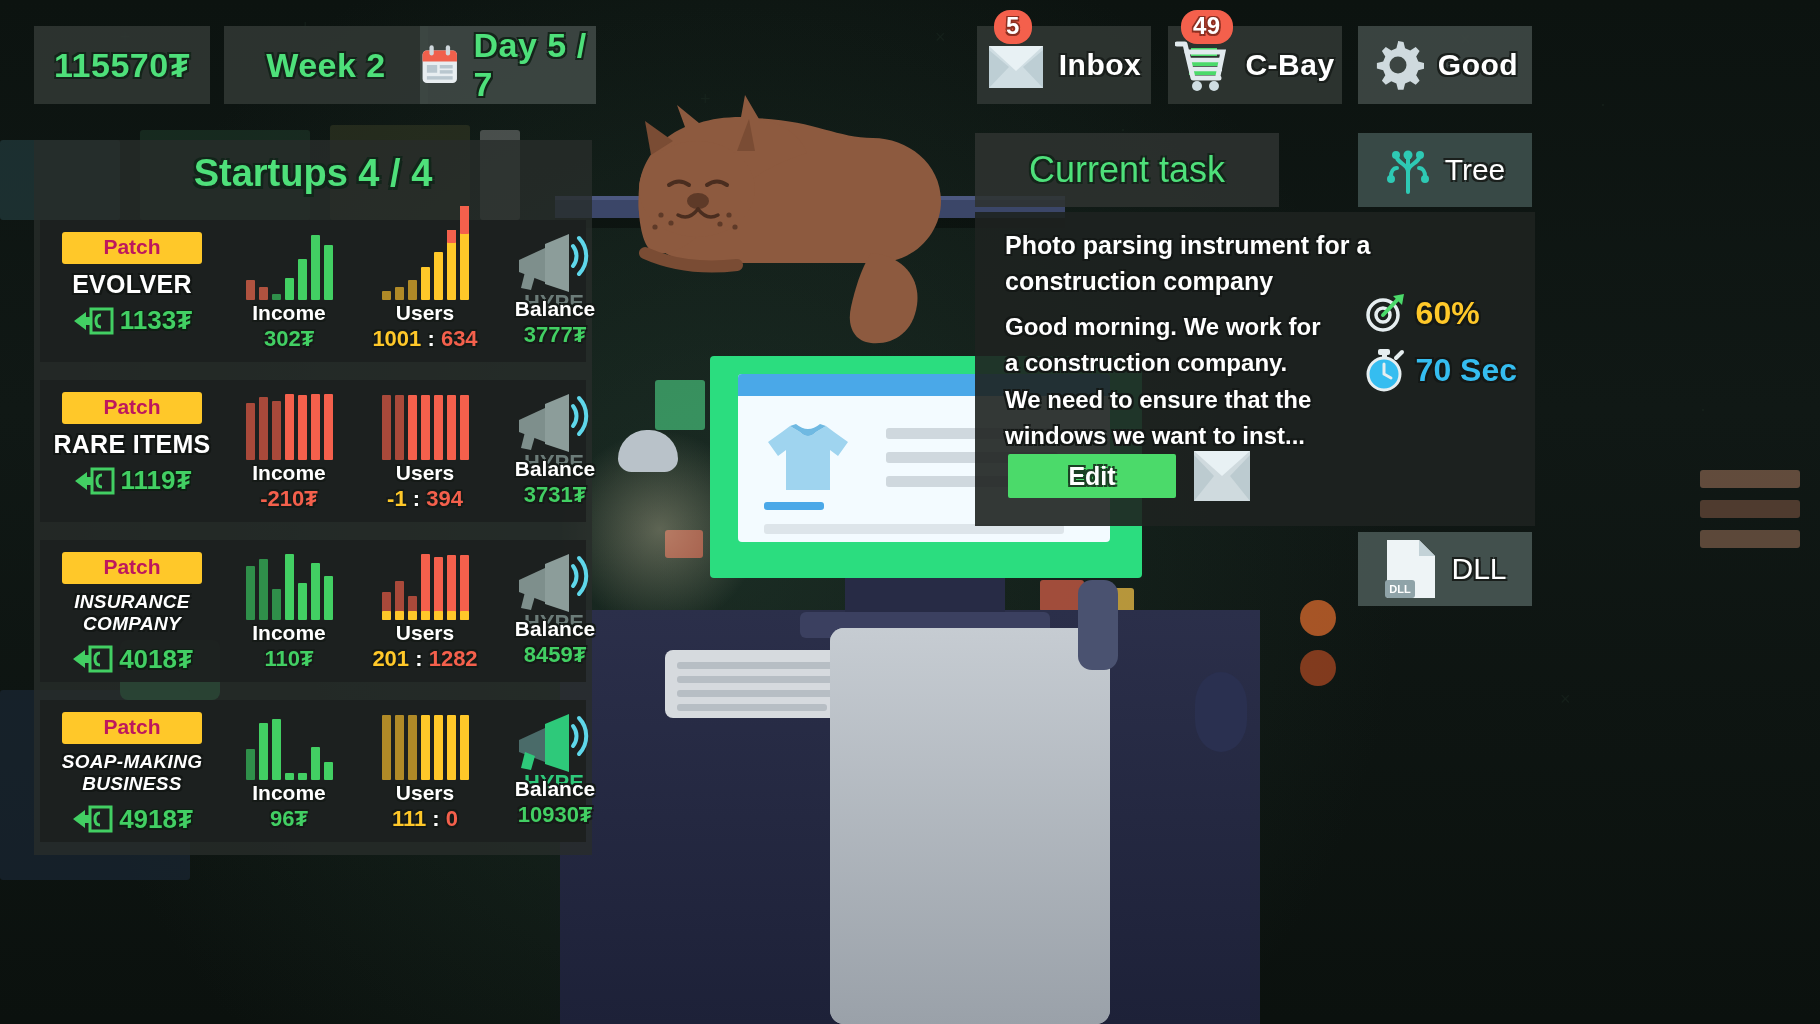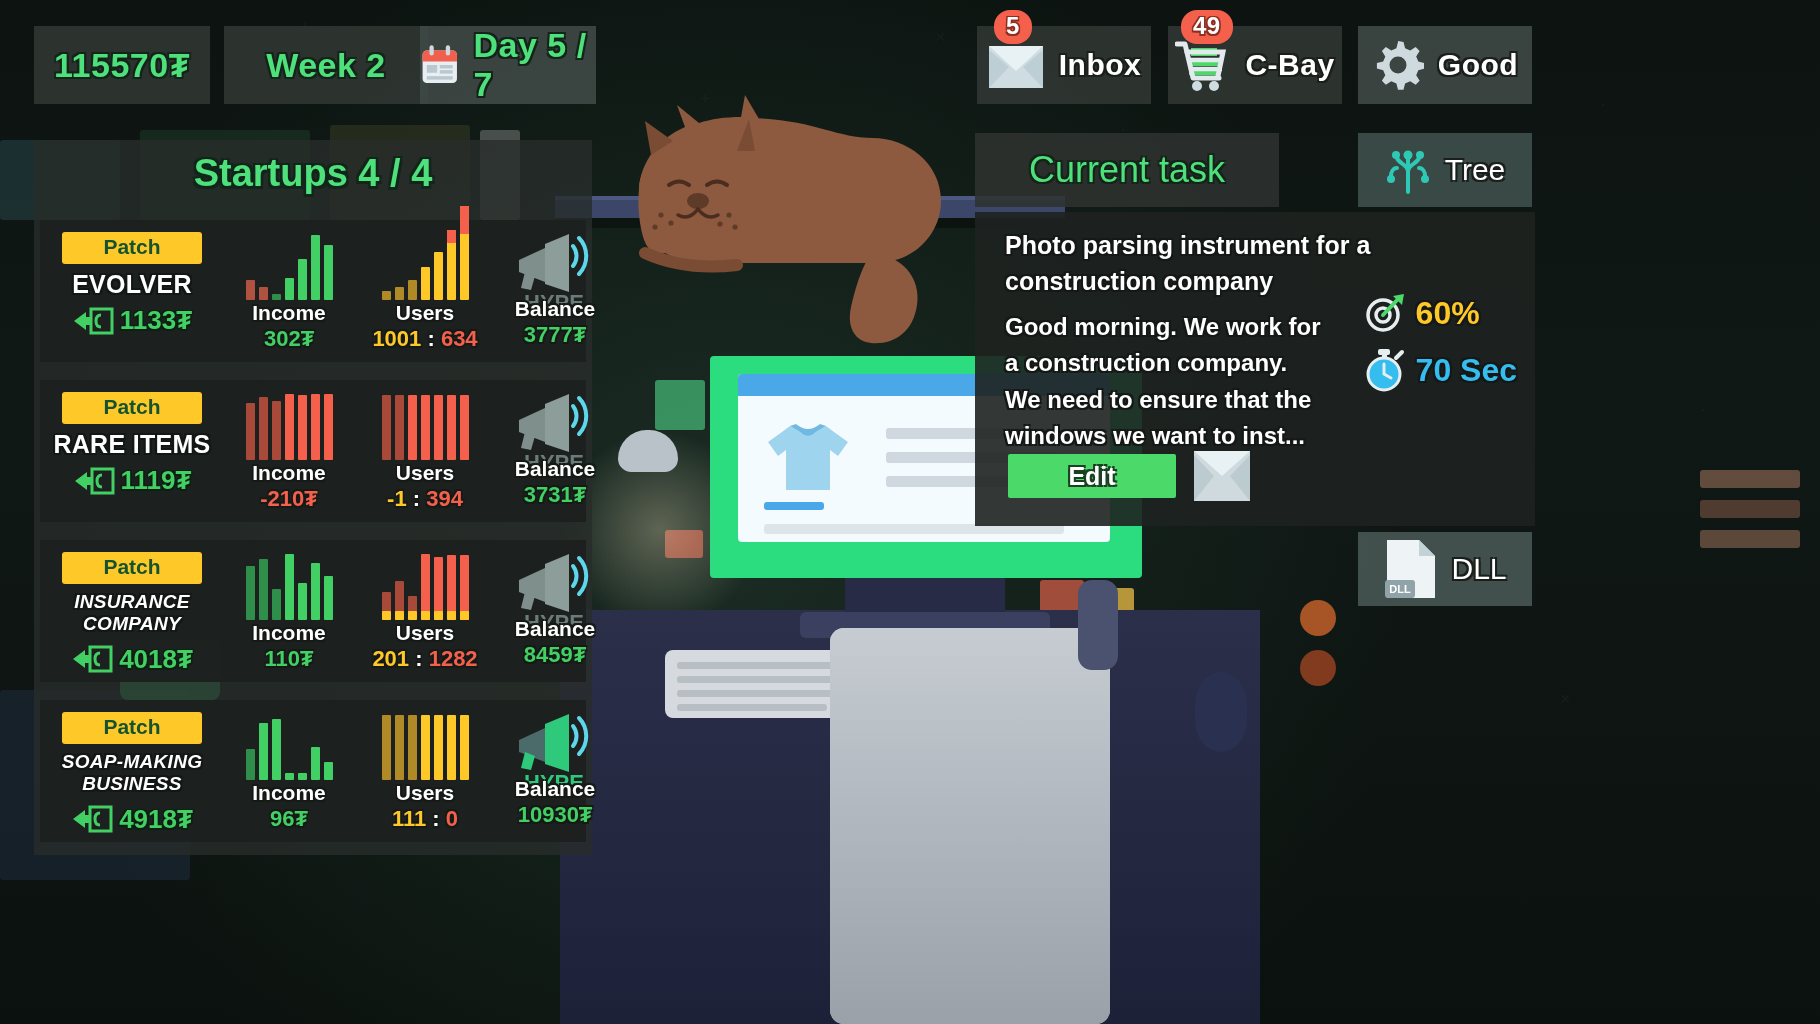--- a/index.html
+++ b/index.html
@@ -146,21 +146,21 @@
     text-shadow: -2.5px -2.5px 0 #12251a, 2.5px -2.5px 0 #12251a, -2.5px 2.5px 0 #12251a, 2.5px 2.5px 0 #12251a;
   }
   .startup-row {
     position: absolute; left: 6px; width: 546px; height: 142px;
     background: rgba(28,32,30,.92);
   }
   .su-left { position:absolute; left: 8px; top: 12px; width: 168px; }
   .patch-btn {
     width: 140px; margin: 0 auto;
     background: #ffc829;
-    color: #14532d;
+    color: #be185d;
     text-align: center;
     font-weight: bold;
     font-size: 21px;
     padding: 3px 0 5px 0;
     border-radius: 3px;
   }
   .su-name {
     margin-top: 7px;
     text-align: center;
     color: #fff;

